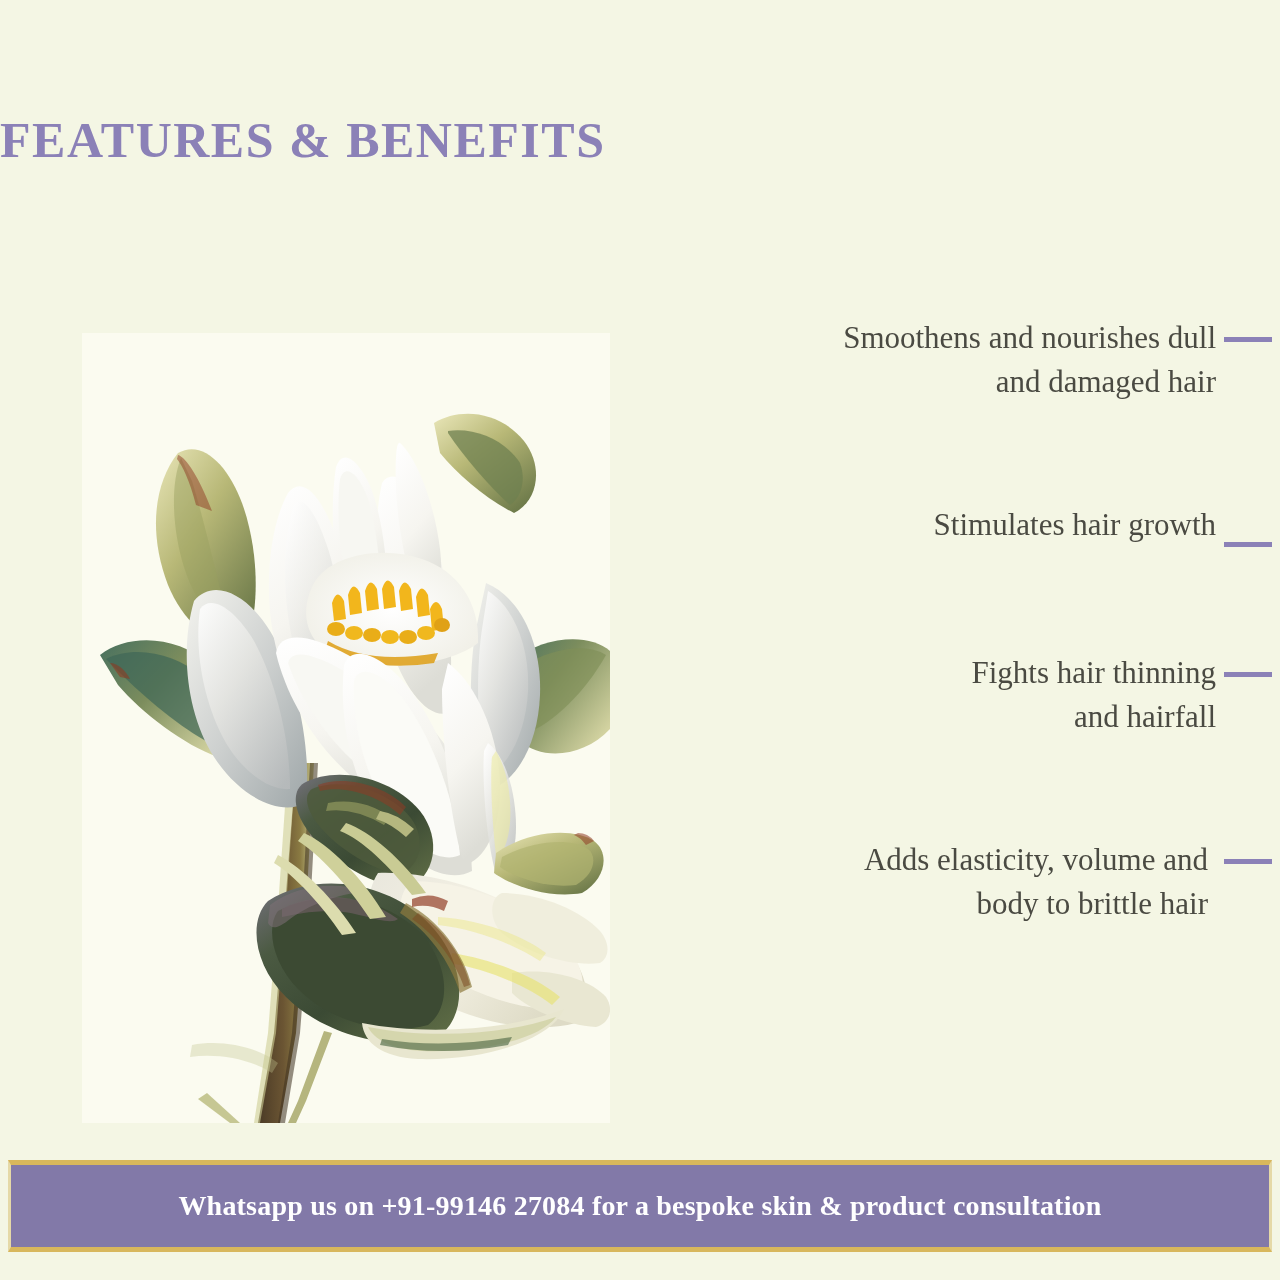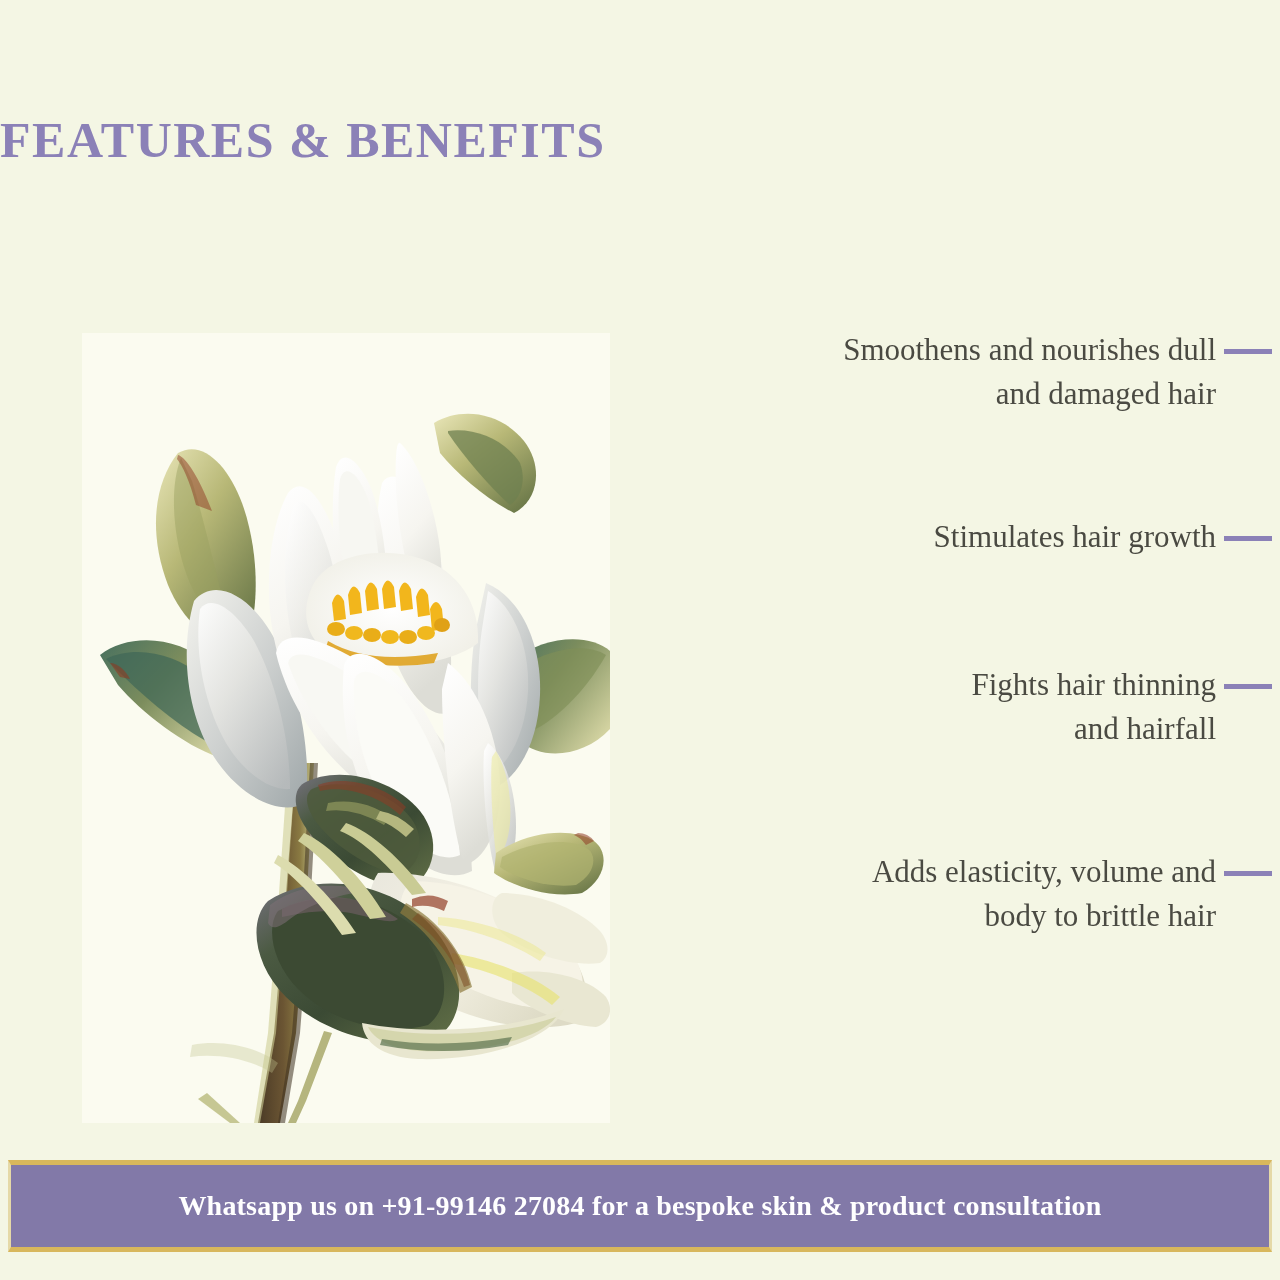--- a/index.html
+++ b/index.html
@@ -53,21 +53,21 @@
   .flower-panel svg {
     display: block;
     width: 528px;
     height: 790px;
   }
 
   
   .benefits {
     position: absolute;
     left: 630px;
-    top: 310px;
+    top: 298px;
     width: 650px;
     height: 700px;
   }
   .benefit-row {
     position: absolute;
     left: 0;
     width: 650px;
     display: flex;
     align-items: flex-start;
     justify-content: flex-end;
@@ -85,23 +85,23 @@
   .benefit-dash {
     flex: 0 0 auto;
     width: 48px;
     height: 5px;
     background: #8b81b7;
     margin-top: 21px;
     margin-right: 8px;
   }
 
   .row-0 { top: 18px; }
-  .row-1 { top: 205px; }
+  .row-1 { top: 205px; align-items: flex-end; }
   .row-2 { top: 353px; }
-  .row-3 { top: 540px; }
+  .row-3 { top: 540px; gap: 8px; }
 
   
   .footer-bar {
     position: absolute;
     left: 8px;
     top: 1160px;
     width: 1264px;
     height: 92px;
     box-sizing: border-box;
     border-top: 5px solid #d8b75c;

